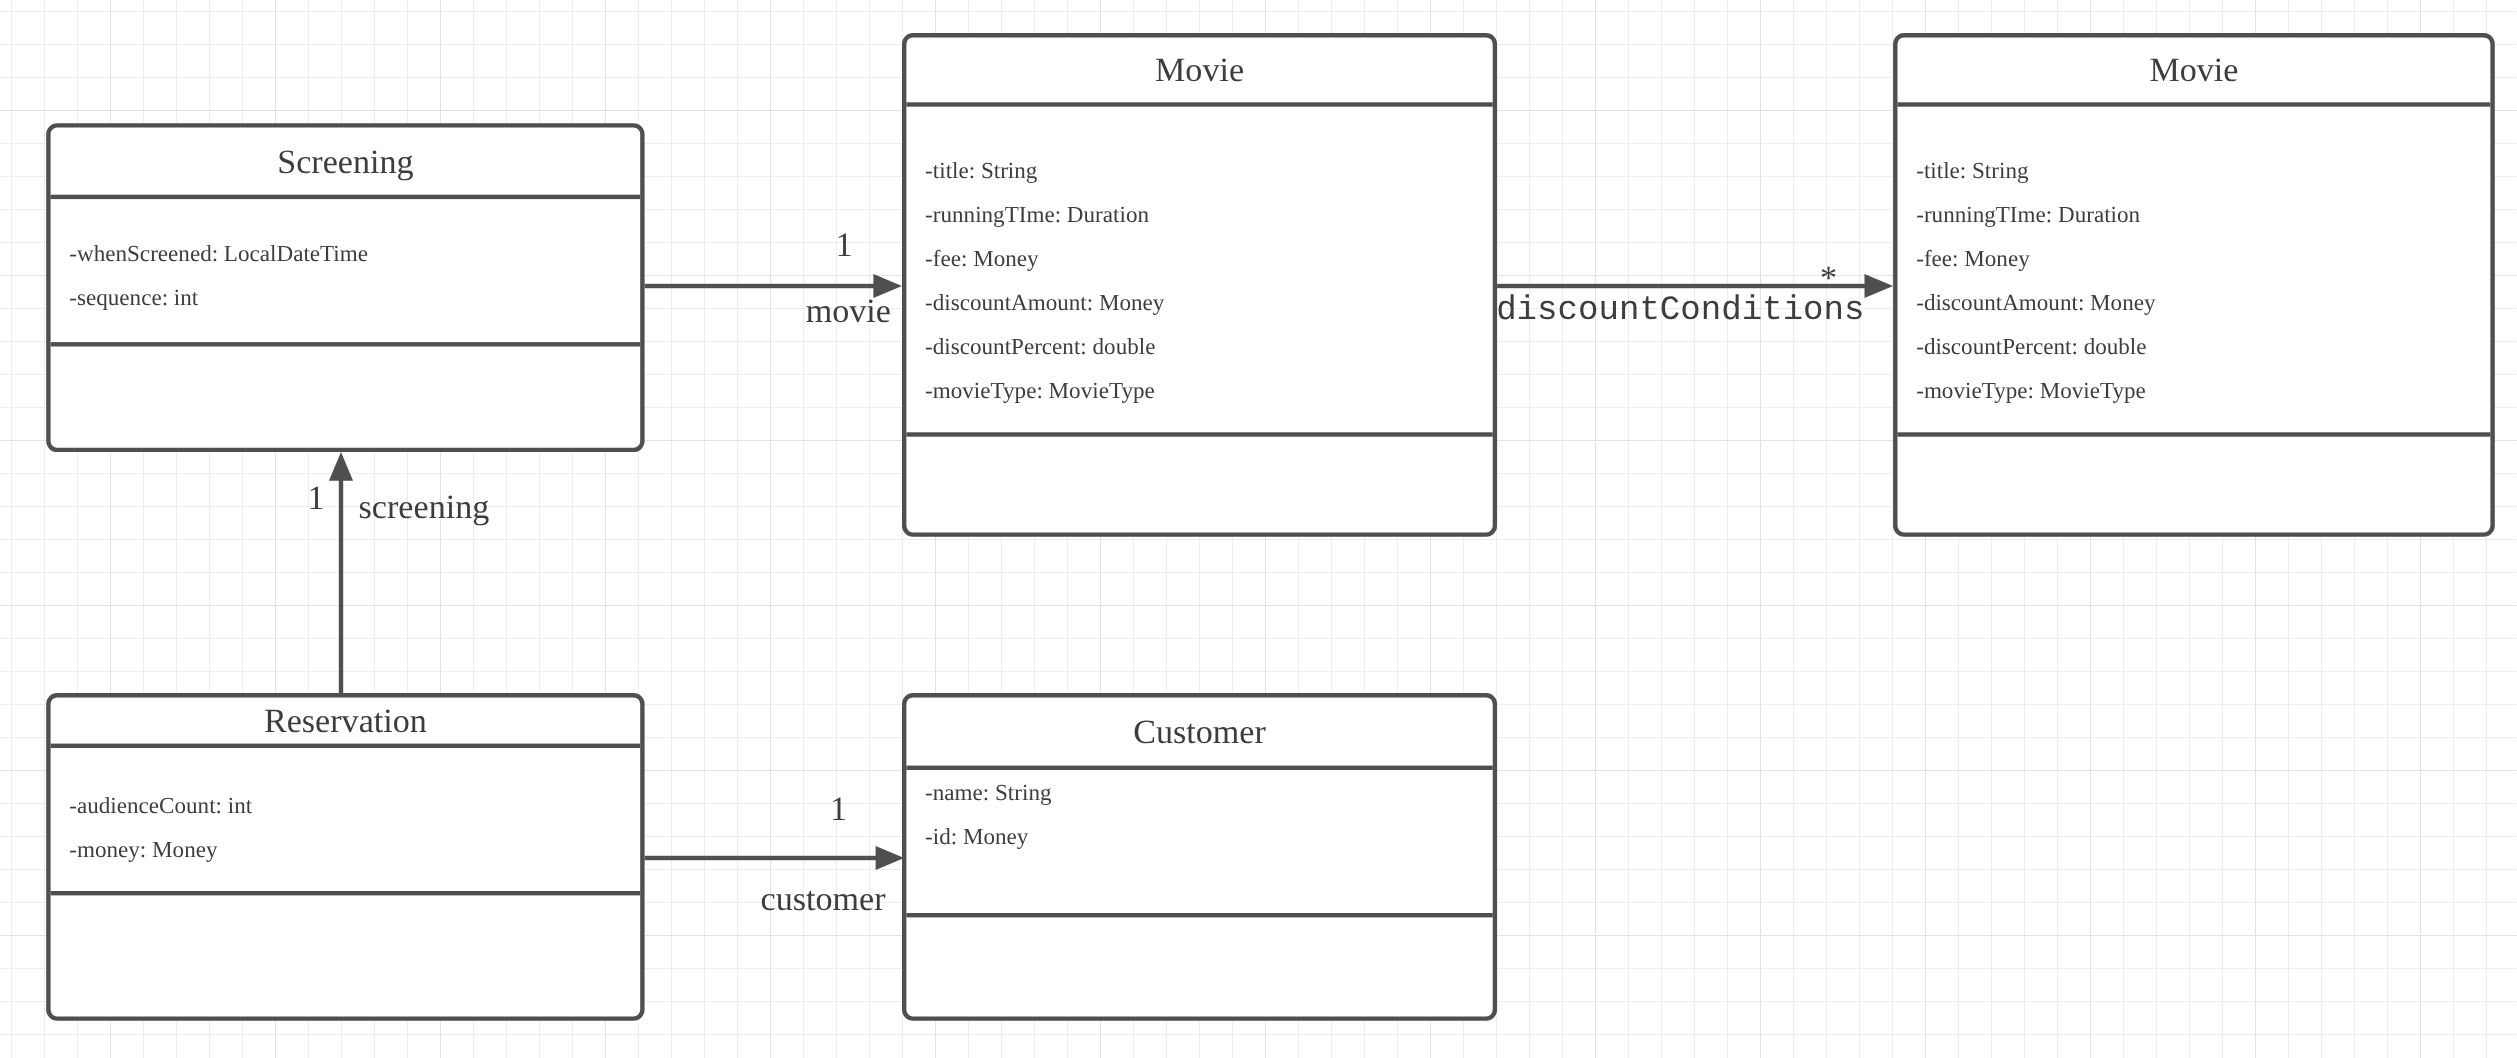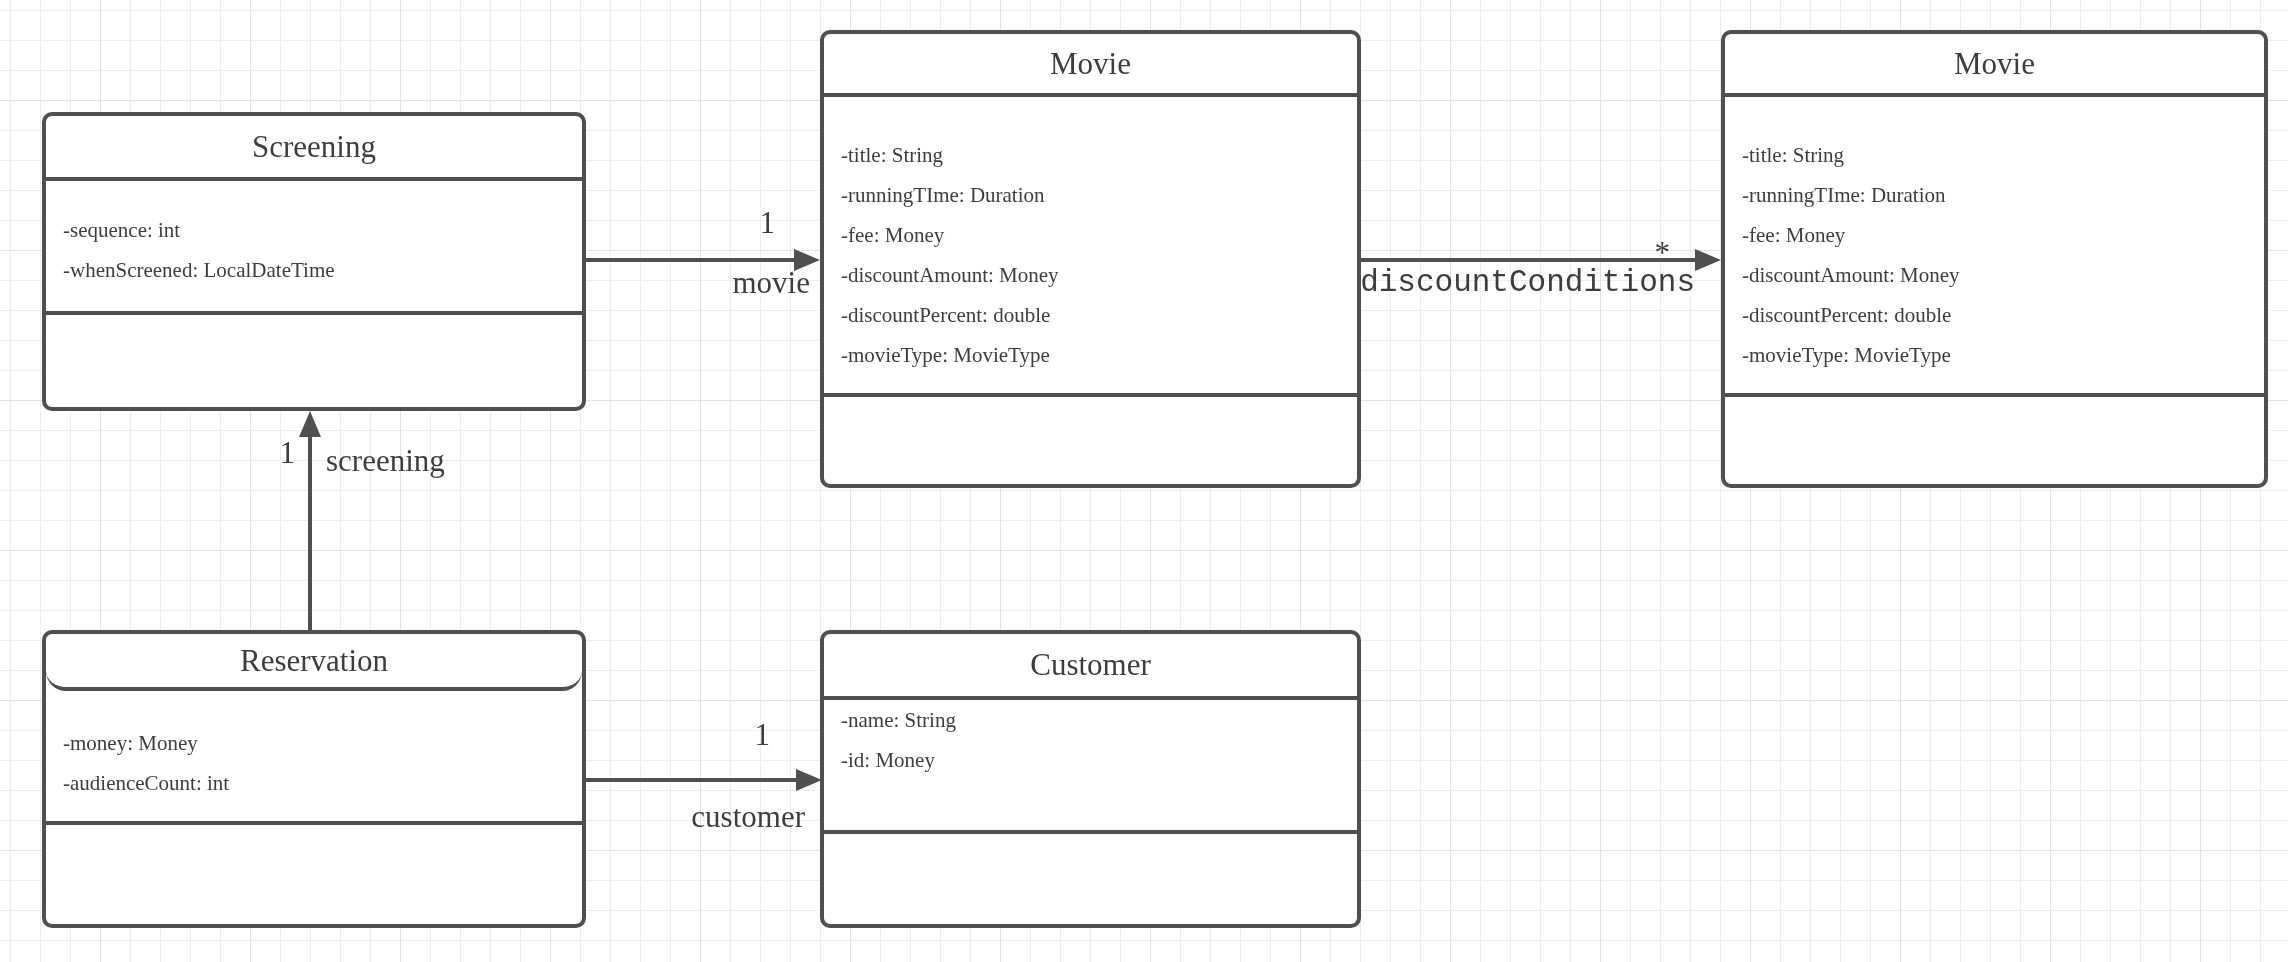--- a/index.html
+++ b/index.html
@@ -95,22 +95,22 @@
   .ta-r { text-align: right; }
 </style>
 </head>
 <body>
 
 <div class="canvas">
 
   <div class="node" style="left:42px; top:112px; width:544px; height:299px;">
     <div class="node-title" style="height:65px;">Screening</div>
     <div class="node-attrs" style="height:134px; padding-top:29px;">
+      <div>-whenScreened: LocalDateTime</div>
       <div>-sequence: int</div>
-      <div>-whenScreened: LocalDateTime</div>
     </div>
     <div class="node-ops"></div>
   </div>
 
   <div class="node" style="left:820px; top:30px; width:541px; height:458px;">
     <div class="node-title" style="height:63px;">Movie</div>
     <div class="node-attrs" style="height:300px; padding-top:38px;">
       <div>-title: String</div>
       <div>-runningTIme: Duration</div>
       <div>-fee: Money</div>
@@ -128,24 +128,24 @@
       <div>-runningTIme: Duration</div>
       <div>-fee: Money</div>
       <div>-discountAmount: Money</div>
       <div>-discountPercent: double</div>
       <div>-movieType: MovieType</div>
     </div>
     <div class="node-ops"></div>
   </div>
 
   <div class="node" style="left:42px; top:630px; width:544px; height:298px;">
-    <div class="node-title" style="height:57px;border-radius:20px;">Reservation</div>
+    <div class="node-title" style="height:46px;">Reservation</div>
     <div class="node-attrs" style="height:134px; padding-top:32px;">
+      <div>-audienceCount: int</div>
       <div>-money: Money</div>
-      <div>-audienceCount: int</div>
     </div>
     <div class="node-ops"></div>
   </div>
 
   <div class="node" style="left:820px; top:630px; width:541px; height:298px;">
     <div class="node-title" style="height:66px;">Customer</div>
     <div class="node-attrs" style="height:134px; ">
       <div>-name: String</div>
       <div>-id: Money</div>
     </div>

